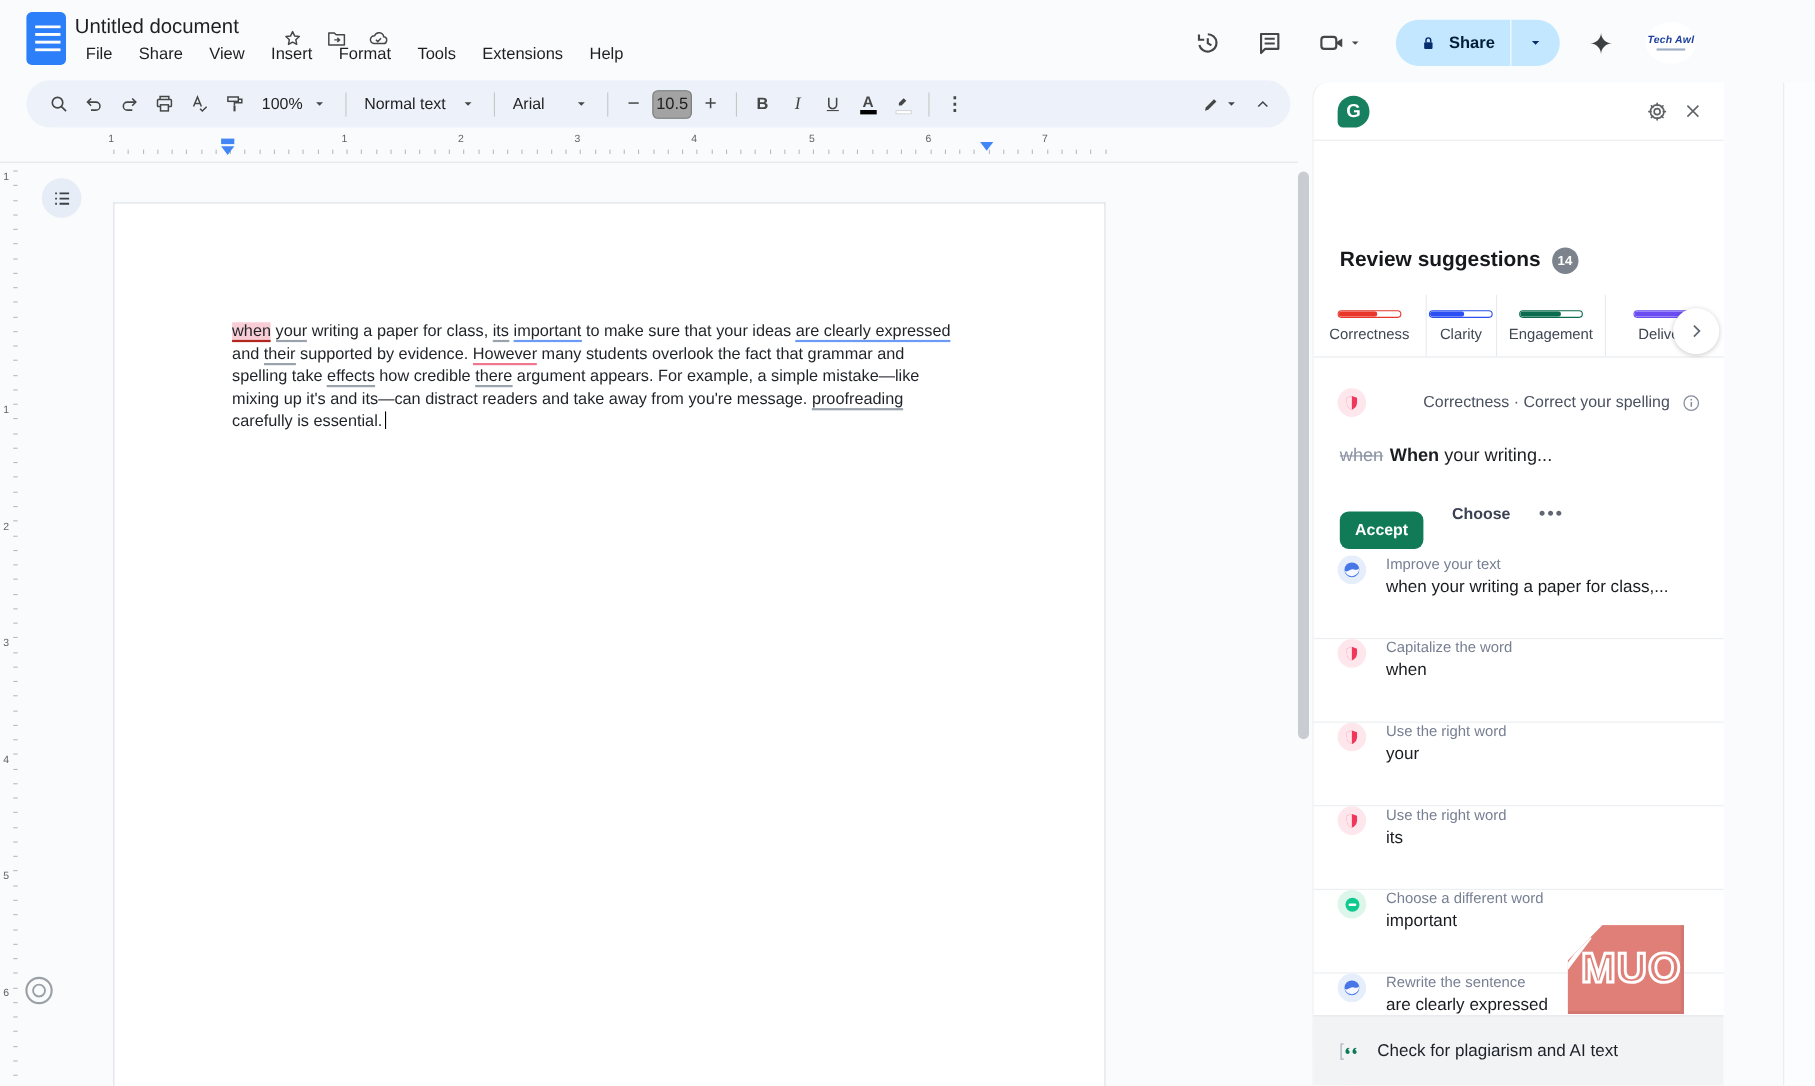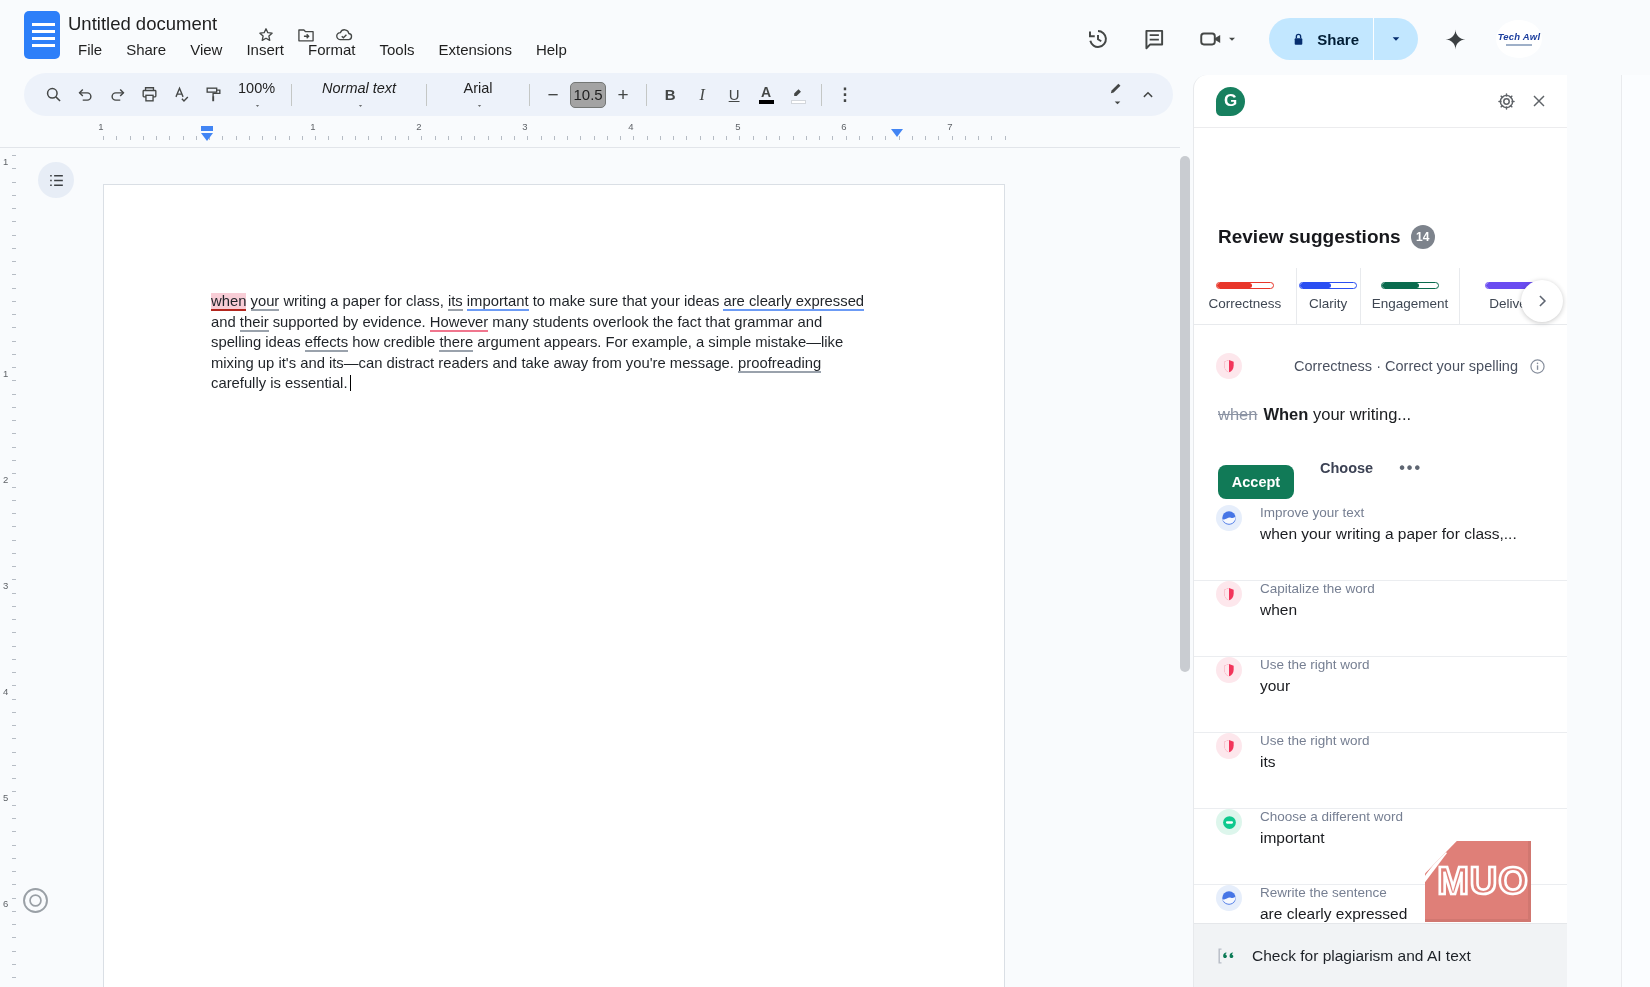--- a/index.html
+++ b/index.html
@@ -27,25 +27,25 @@
   #gemini { margin-left:2px; }
   #vendor-logo { margin-left:6px; background:#fff; border-radius:50%; width:46px; height:38px;
       display:flex; flex-direction:column; align-items:center; justify-content:center; line-height:1; }
   #vendor-logo b { font-size:9.5px; font-style:italic; color:#1d3f9e; letter-spacing:.2px; }
   #vendor-logo i { display:block; width:26px; height:2px; background:#9fb0c8; margin-top:2px; }
 
   
   #toolbar { left:24px; top:73px; width:1149px; height:43px; background:#edf2fa; border-radius:22px;
       display:flex; align-items:center; padding:0 10px 0 14px; gap:2px; }
   .tb-btn { height:30px; min-width:30px; border-radius:6px; display:flex; align-items:center; justify-content:center;
-      color:#444746; font-size:15px; padding:0 4px;flex-direction:column; }
+      color:#444746; font-size:15px; padding:0 4px; }
   .tb-sep { width:1px; height:22px; background:#c4c7c5; margin:0 6px; }
   .tb-caret { margin-left:2px; }
   #zoom-select, #style-select, #font-select { display:flex; align-items:center; gap:6px; padding:0 8px; font-size:14.5px; color:#1f1f1f; }
-  #style-select { min-width:118px; justify-content:flex-end;font-style:italic; }
+  #style-select { min-width:118px; justify-content:space-between; }
   #font-select  { min-width:86px;  justify-content:space-between; }
   #font-size-box { width:36px; height:26px; border:1px solid #747775; border-radius:5px; background:#a3a3a3;
       display:flex; align-items:center; justify-content:center; font-size:15px; color:#1f1f1f; }
   #btn-bold b { font-size:15px; } #btn-italic i { font-family:"Liberation Serif",serif; font-size:16px; }
   #btn-underline u { font-size:15px; }
   #text-color { display:flex; flex-direction:column; align-items:center; line-height:1; }
   #text-color span { font-size:14px; font-weight:600; }
   #text-color i { width:15px; height:4px; background:#000; margin-top:1px; }
   #highlight-bar { width:15px; height:4px; background:#fff; border:1px solid #d3d7dc; margin-top:1px; }
   #tb-spacer { flex:1; }
@@ -480,21 +480,21 @@
 <div id="outline-btn" class="abs">
   <svg viewBox="0 0 24 24" width="19" height="19">
       <path d="M4 6h2M9 6h11M4 12h2M9 12h11M4 18h2M9 18h11" stroke="#3c4043" stroke-width="2.1"></path>
     </svg>
 </div>
 
 <div id="page" class="abs">
   <div id="doc-paragraph">
       <div class="doc-line"><span class="u-red hl">when</span><span> </span><span class="u-gray">your</span><span> writing a paper for class, </span><span class="u-gray">its</span><span> </span><span class="u-blue">important</span><span> to make sure that your ideas </span><span class="u-blue">are clearly expressed</span></div>
       <div class="doc-line"><span>and </span><span class="u-gray">their</span><span> supported by evidence. </span><span class="u-pink">However</span><span> many students overlook the fact that grammar and</span></div>
-      <div class="doc-line"><span>spelling ideas </span><span class="u-gray">effects</span><span> how credible </span><span class="u-gray">there</span><span> argument appears. For example, a simple mistake—like</span></div>
+      <div class="doc-line"><span>spelling take </span><span class="u-gray">effects</span><span> how credible </span><span class="u-gray">there</span><span> argument appears. For example, a simple mistake—like</span></div>
       <div class="doc-line"><span>mixing up it's and its—can distract readers and take away from you're message. </span><span class="u-gray">proofreading</span></div>
       <div class="doc-line"><span>carefully is essential.</span><span id="caret-cursor"></span></div>
     </div>
 </div>
 
 <div id="explore-btn" class="abs">
   <svg viewBox="0 0 24 24" width="29" height="29">
       <circle cx="12" cy="12" r="9.5" fill="none" stroke="#9aa0a6" stroke-width="1.6"></circle>
       <circle cx="12" cy="12" r="4.5" fill="none" stroke="#9aa0a6" stroke-width="1.4"></circle>
     </svg>

